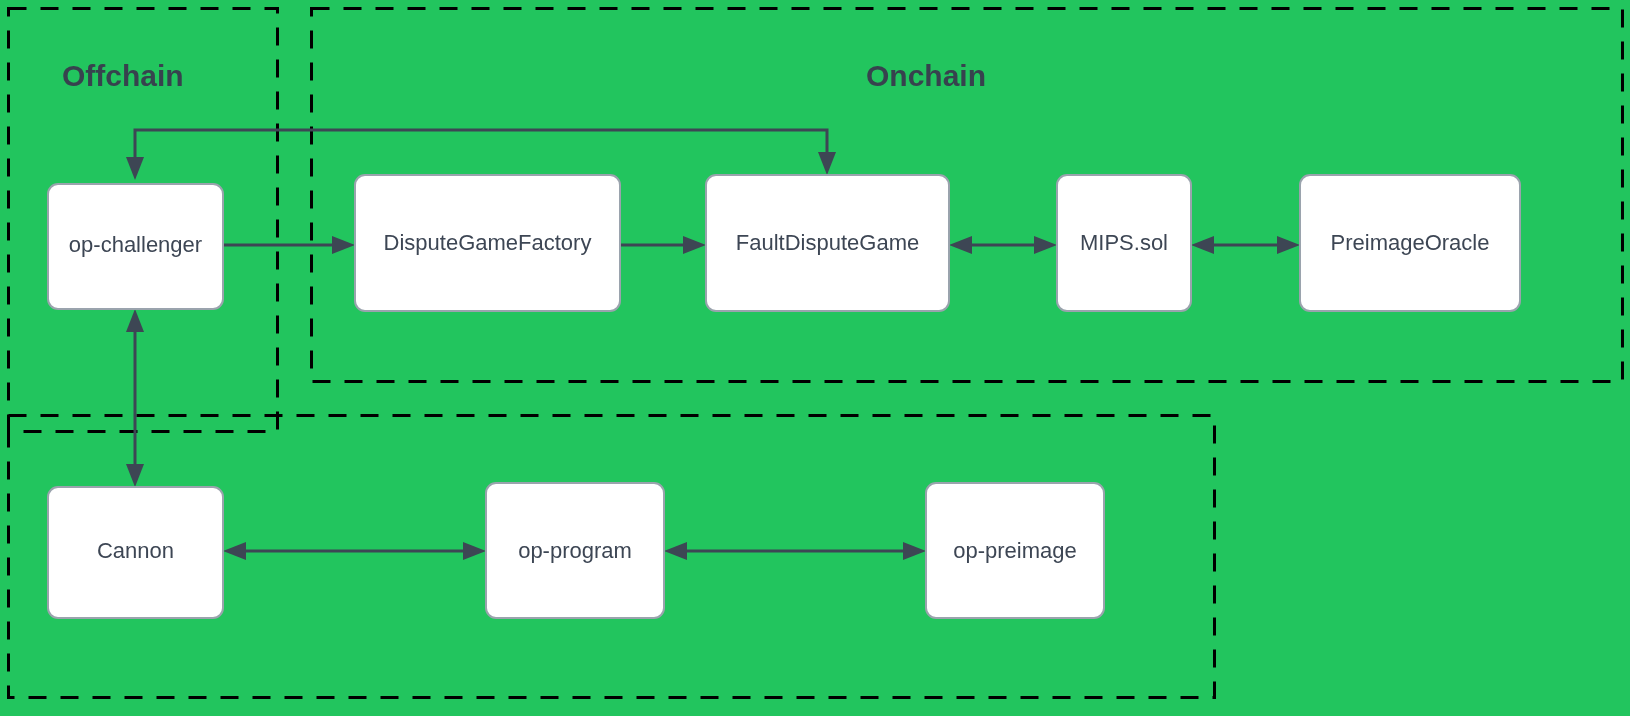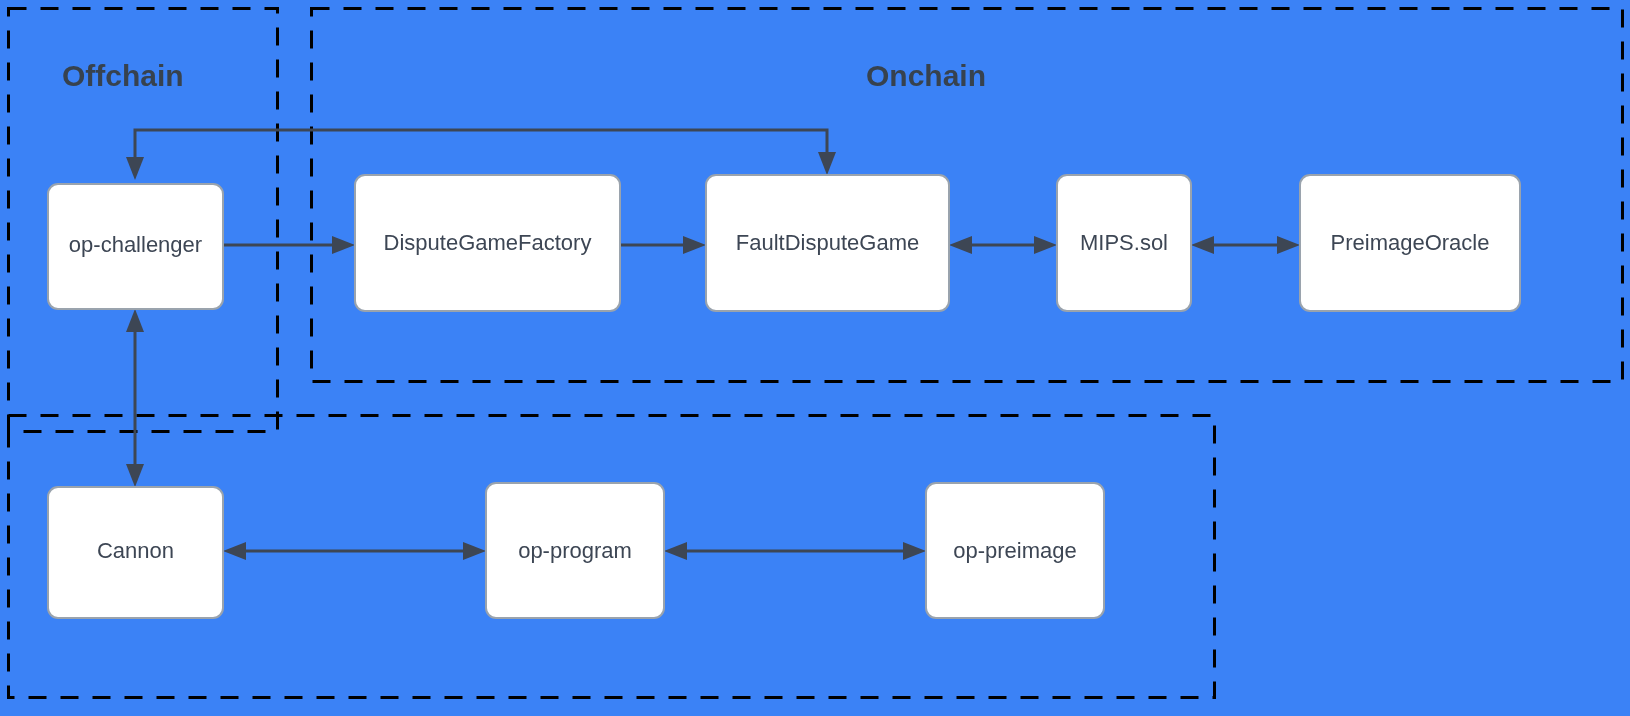--- a/index.html
+++ b/index.html
@@ -11,21 +11,21 @@
   body {
     width: 1630px;
     height: 716px;
     overflow: hidden;
     font-family: "Liberation Sans", sans-serif;
   }
   #diagram-root {
     position: relative;
     width: 1630px;
     height: 716px;
-    background: #3b82f6;
+    background: #22c55e;
   }
   svg#diagram-svg {
     display: block;
     width: 1630px;
     height: 716px;
   }
   .group-frame {
     fill: none;
     stroke: #000000;
     stroke-width: 3;

